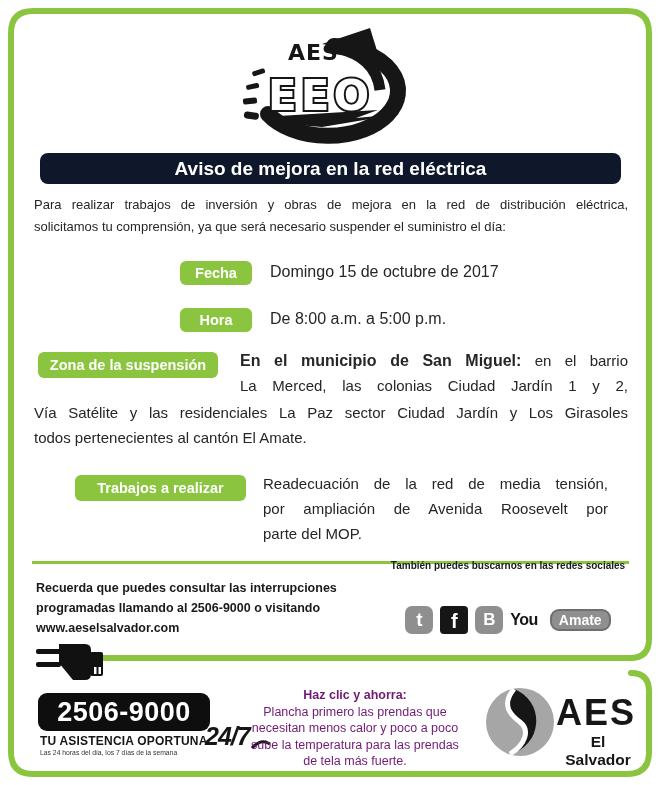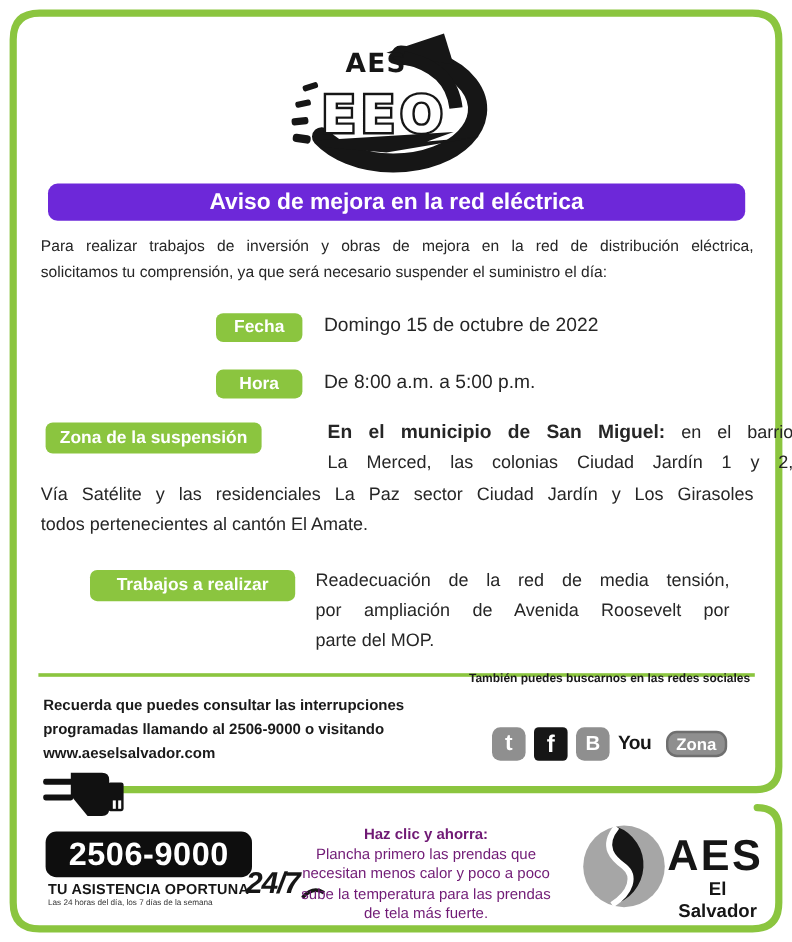--- a/index.html
+++ b/index.html
@@ -6,34 +6,34 @@
   .page{
     position:relative;width:660px;height:785px;background:#fff;overflow:hidden;
     font-family:"Liberation Sans","DejaVu Sans",sans-serif;color:#222;
   }
   .abs{position:absolute;}
   svg text{font-family:"DejaVu Sans","Liberation Sans",sans-serif;}
   .frame{position:absolute;left:0;top:0;z-index:0;}
   .content{position:absolute;left:0;top:0;width:660px;height:785px;z-index:1;}
 
   .banner{
-    left:40px;top:153px;width:581px;height:31px;background:#6d28d9;border-radius:8px;
+    left:40px;top:153px;width:581px;height:31px;background:#0f172a;border-radius:8px;
     color:#fff;font-weight:bold;font-size:19px;line-height:31px;text-align:center;
   }
   .intro{left:34px;top:194px;width:594px;font-size:13px;line-height:22px;color:#262626;}
   .jline{text-align:justify;text-align-last:justify;}
 
   .pill{
     background:#8bc53f;color:#fff;font-weight:bold;text-align:center;border-radius:6px;
   }
   .pill.small{width:72px;height:24px;font-size:14.5px;line-height:24px;}
   .pill.wide{height:26px;font-size:14.5px;line-height:26px;}
   .fieldval{font-size:16px;color:#262626;}
 
-  .zona-block{left:240px;top:348px;width:388px;font-size:15px;line-height:25px;color:#262626;margin-left:33px;}
+  .zona-block{left:240px;top:348px;width:388px;font-size:15px;line-height:25px;color:#262626;}
   .zona-lead{font-weight:bold;font-size:16px;}
   .zona-full{left:34px;top:400px;width:594px;font-size:15px;line-height:25px;color:#262626;}
   .trabajos-block{left:263px;top:471px;width:345px;font-size:15px;line-height:25px;color:#262626;}
 
   .divider{left:32px;top:561px;width:597px;height:3px;background:#8bc53f;}
 
   .reminder{left:36px;top:578px;width:330px;font-size:12.5px;font-weight:bold;line-height:20px;color:#1a1a1a;}
   .social-heading{left:383px;top:560px;width:250px;font-size:10px;font-weight:bold;text-align:center;color:#1a1a1a;}
   .social-row{left:383px;top:606px;width:250px;display:flex;justify-content:center;align-items:center;gap:7px;}
   .sq-icon{width:28px;height:28px;display:flex;align-items:center;justify-content:center;color:#fff;font-weight:bold;}
@@ -93,21 +93,21 @@
     </svg>
 
     <div class="abs banner">Aviso de mejora en la red eléctrica</div>
 
     <div class="abs intro">
       <div class="jline">Para realizar trabajos de inversión y obras de mejora en la red de distribución eléctrica,</div>
       <div>solicitamos tu comprensión, ya que será necesario suspender el suministro  el día:</div>
     </div>
 
     <div class="abs pill small" style="left:180px;top:261px;">Fecha</div>
-    <div class="abs fieldval" style="left:270px;top:263px;">Domingo 15 de octubre de 2022</div>
+    <div class="abs fieldval" style="left:270px;top:263px;">Domingo 15 de octubre de 2017</div>
 
     <div class="abs pill small" style="left:180px;top:308px;">Hora</div>
     <div class="abs fieldval" style="left:270px;top:310px;">De 8:00 a.m. a 5:00 p.m.</div>
 
     <div class="abs pill wide" style="left:38px;top:352px;width:180px;">Zona de la suspensión</div>
     <div class="abs zona-block">
       <div class="jline"><span class="zona-lead">En el municipio de San Miguel:</span> <span>en el barrio</span></div>
       <div class="jline">La Merced, las colonias Ciudad Jardín 1 y 2,</div>
     </div>
     <div class="abs zona-full">
@@ -136,21 +136,21 @@
           <span>t</span>
         </div>
       <div class="sq-icon fb">
           <span>f</span>
         </div>
       <div class="sq-icon bg">
           <span>B</span>
         </div>
       <div class="yt">
         <span class="yt-you">You</span>
-        <span class="yt-tube">Zona</span>
+        <span class="yt-tube">Amate</span>
       </div>
     </div>
 
     <div class="abs phone-box">2506-9000</div>
     <div class="abs tagline">TU ASISTENCIA OPORTUNA</div>
     <div class="abs tagline-sub">Las 24 horas del día, los 7 días de la semana</div>
     <div class="abs b247">
       <span>24/7</span>
       <svg width="20" height="14" viewBox="0 0 20 14">
           <path d="M1 11 Q10 1 19 7" stroke="#161616" stroke-width="3" fill="none"></path>

